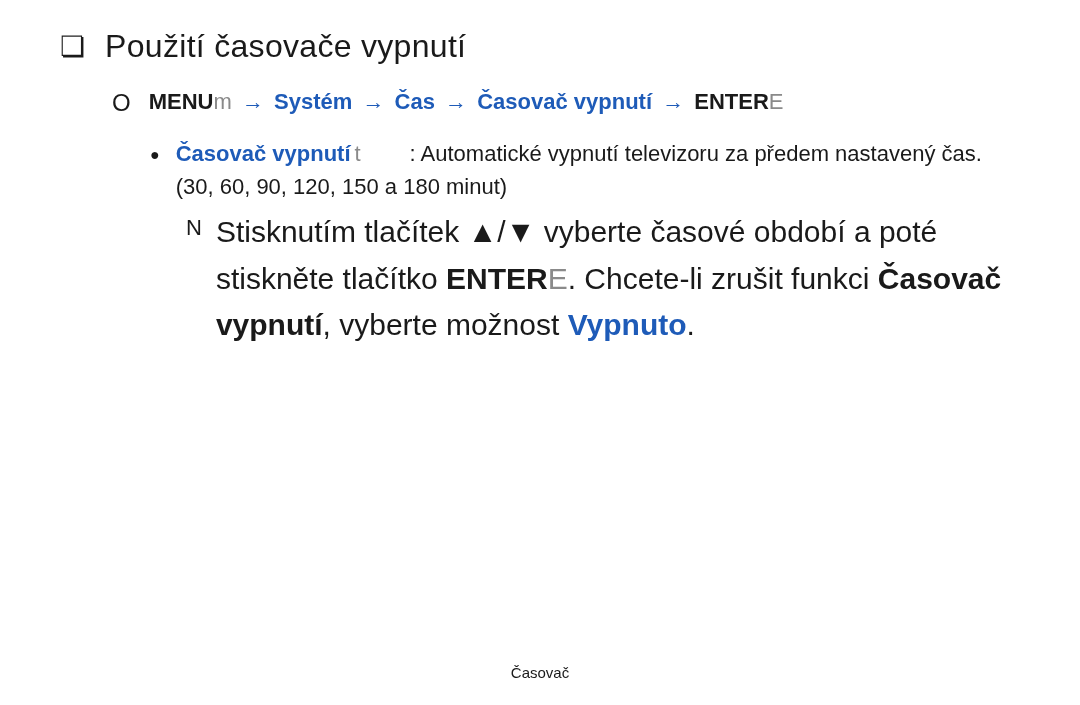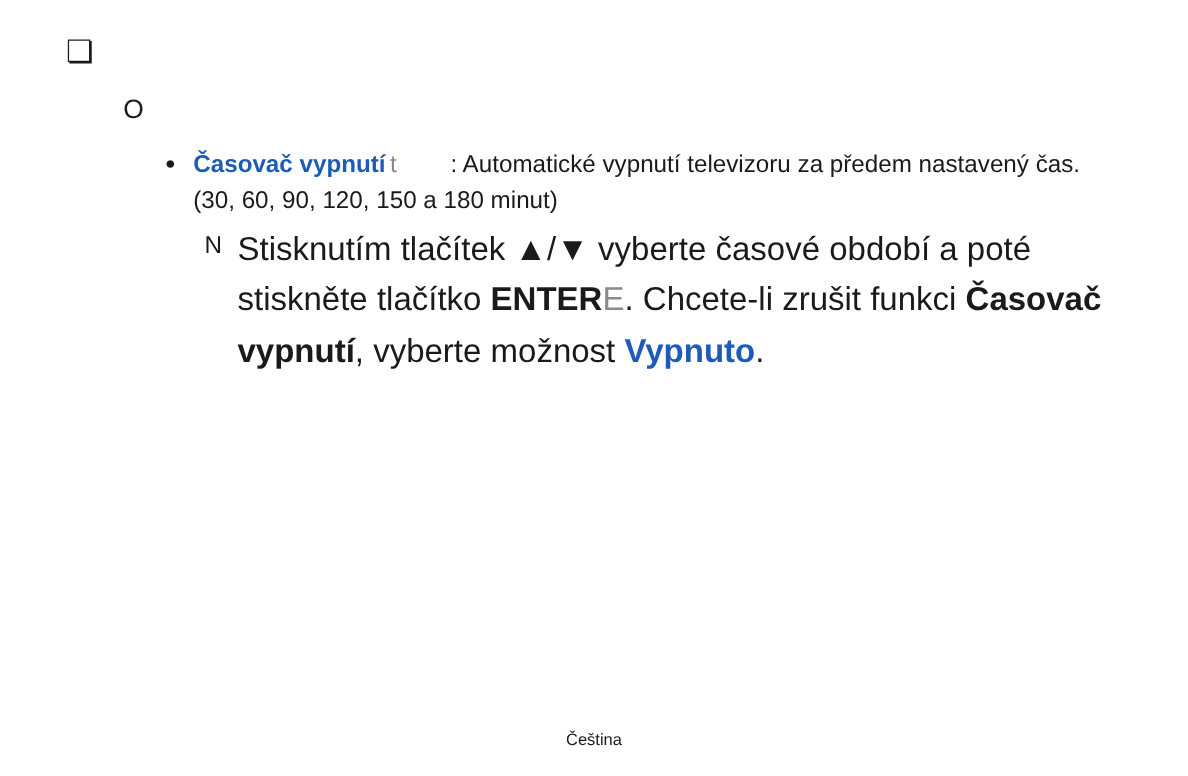--- a/index.html
+++ b/index.html
@@ -95,35 +95,47 @@
     text-align: center;
     font-size: 15px;
     color: #1a1a1a;
   }
 </style>
 </head>
 <body>
 
 <div class="title-row">
   <span class="title-icon">❏</span>
+  <h1 class="title-text">Použití časovače vypnutí</h1>
 </div>
 
 <div class="breadcrumb-row">
   <span class="circle-icon">O</span>
+  <span class="breadcrumb">
+    <span class="bold">MENU</span><span class="faded">m</span>
+    <span class="arrow">→</span>
+    <span class="blue">Systém</span>
+    <span class="arrow">→</span>
+    <span class="blue">Čas</span>
+    <span class="arrow">→</span>
+    <span class="blue">Časovač vypnutí</span>
+    <span class="arrow">→</span>
+    <span class="bold">ENTER</span><span class="faded">E</span>
+  </span>
 </div>
 
 <div class="bullet-block">
   <div class="bullet-row">
     <span class="bullet-dot">●</span>
     <div class="bullet-content">
       <span class="blue-bold">Časovač vypnutí</span><span class="gray-t">t</span>&nbsp;&nbsp;&nbsp;&nbsp;&nbsp;&nbsp;&nbsp;&nbsp;<span>: Automatické vypnutí televizoru za předem nastavený čas. (30, 60, 90, 120, 150 a 180 minut)</span>
     </div>
   </div>
   <div class="note-row">
     <span class="note-n">N</span>
     <div class="note-content">
       <span>Stisknutím tlačítek ▲/▼ vyberte časové období a poté stiskněte tlačítko</span>
       <span class="enter-bold">ENTER</span><span class="enter-fade">E</span><span>. Chcete-li zrušit funkci </span><span class="enter-bold">Časovač vypnutí</span><span>, vyberte možnost </span><span class="blue-bold">Vypnuto</span><span>.</span>
     </div>
   </div>
 </div>
 
-<div class="footer">Čeština</div>
+<div class="footer">Časovač</div>
 
 </body></html>

